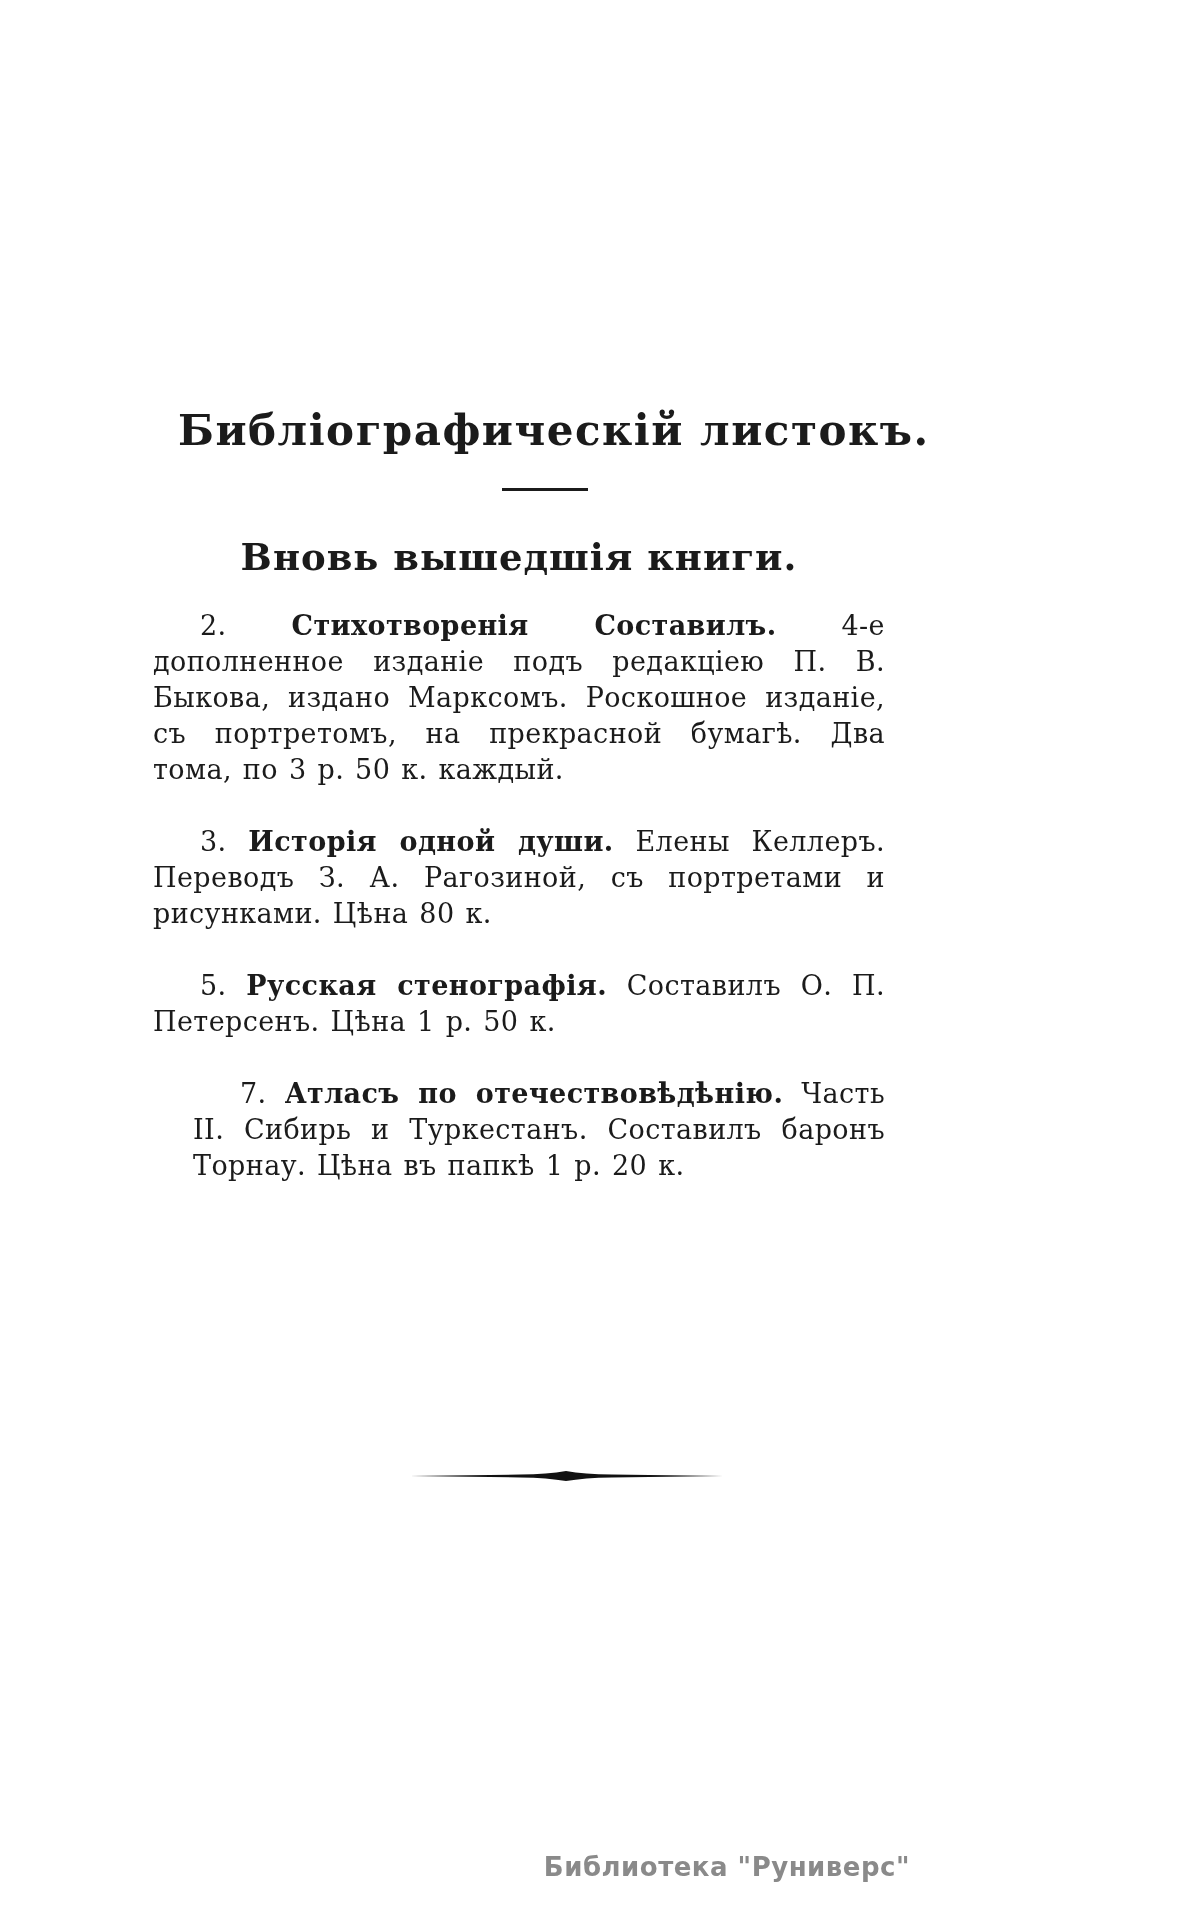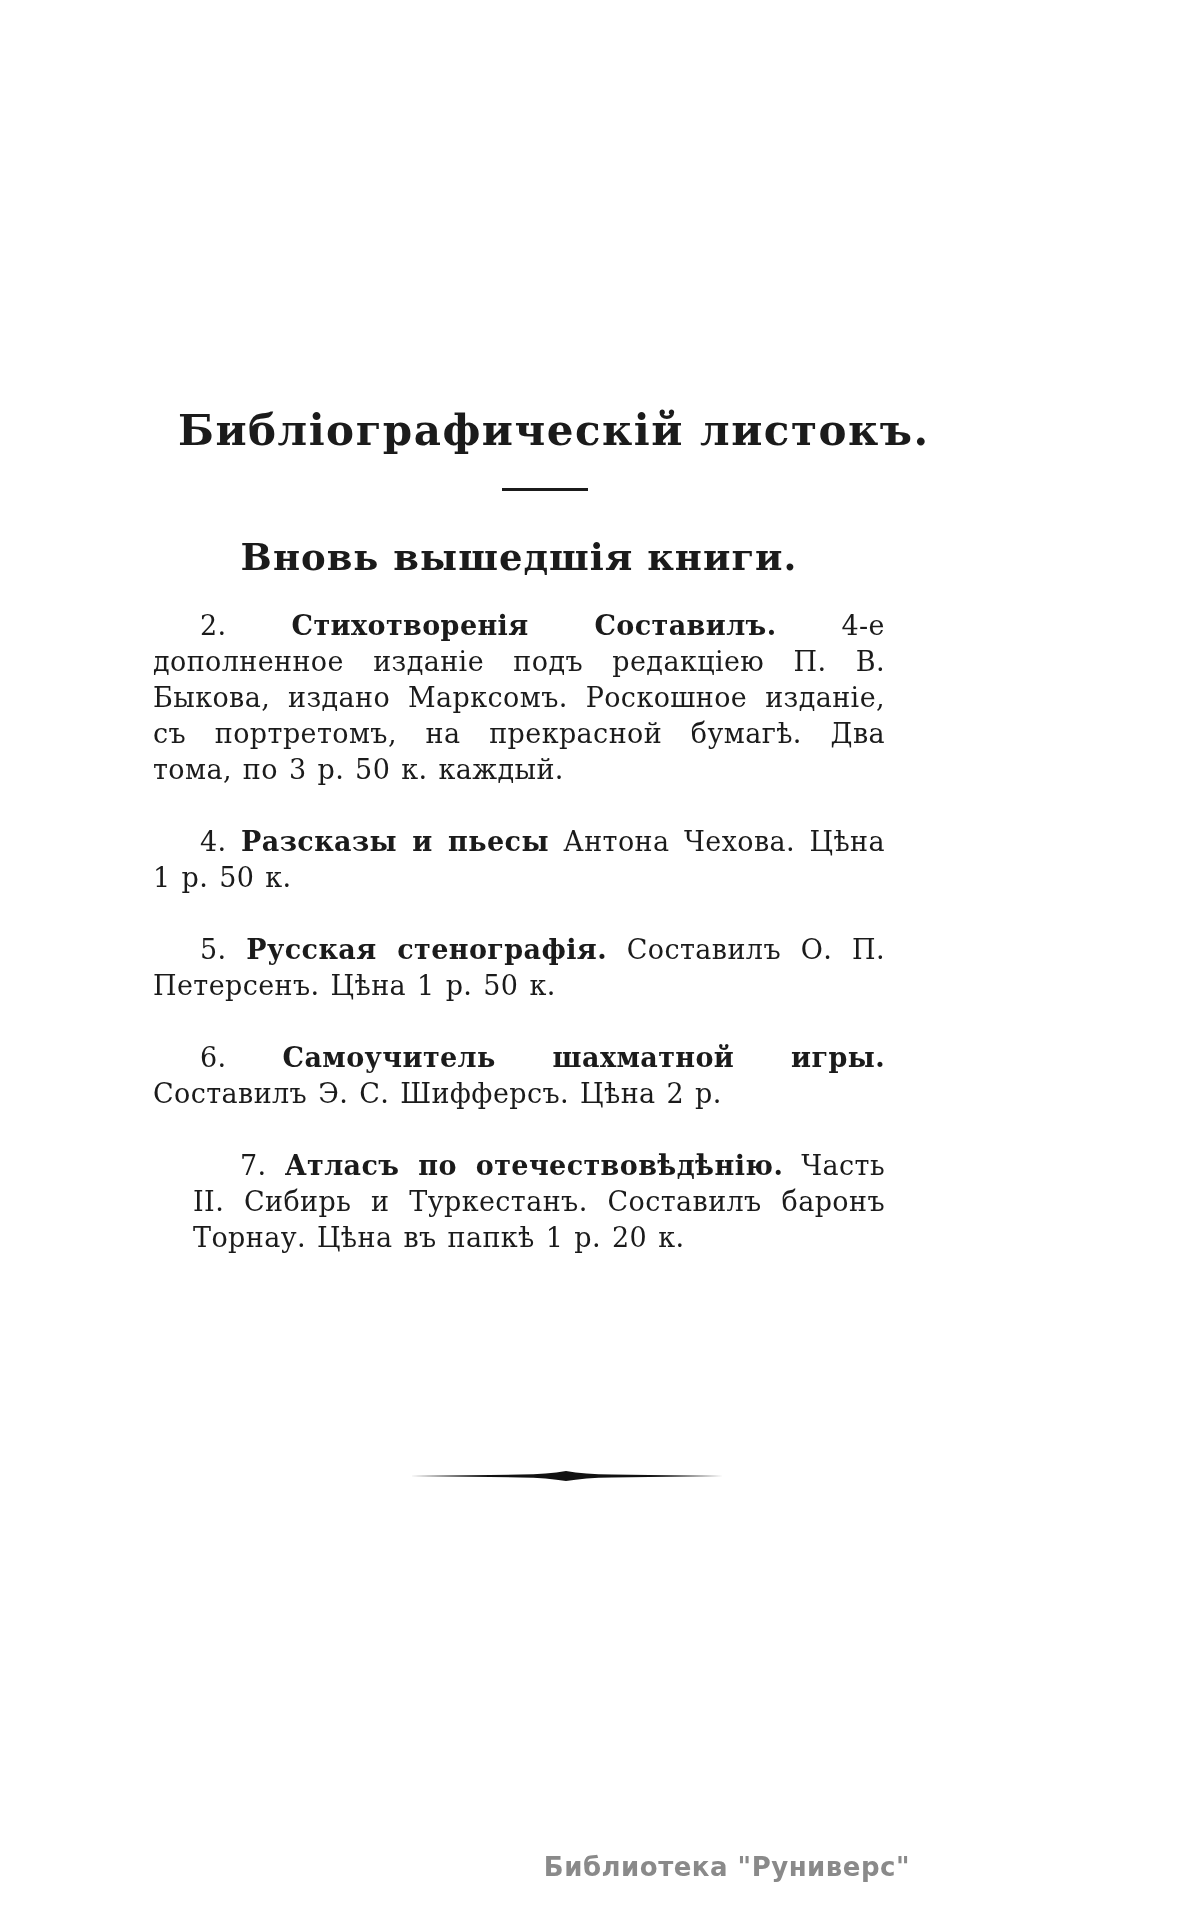--- a/index.html
+++ b/index.html
@@ -104,26 +104,25 @@
 
     <div class="title-rule"></div>
 
     <h2 class="section-heading">Вновь вышедшія книги.</h2>
 
     <div class="entries">
 
 
       <p class="entry"><span>2.</span> <span class="entry-title">Стихотворенія Составилъ.</span> <span>4-е дополненное изданіе подъ редакціею П. В. Быкова, издано Марксомъ. Роскошное изданіе, съ портретомъ, на прекрасной бумагѣ. Два тома, по 3 р. 50 к. каждый.</span></p>
 
+      <p class="entry"><span>3.</span> <span class="entry-title">Исторія одной души.</span> <span>Елены Келлеръ. Переводъ З. А. Рагозиной, съ портретами и рисунками. Цѣна 80 к.</span></p>
 
-      <p class="entry"><span>4.</span> <span class="entry-title">Разсказы и пьесы</span> <span>Антона Чехова. Цѣна 1 р. 50 к.</span></p>
 
       <p class="entry"><span>5.</span> <span class="entry-title">Русская стенографія.</span> <span>Составилъ О. П. Петерсенъ. Цѣна 1 р. 50 к.</span></p>
 
-      <p class="entry"><span>6.</span> <span class="entry-title">Самоучитель шахматной игры.</span> <span>Составилъ Э. С. Шифферсъ. Цѣна 2 р.</span></p>
 
       <p class="entry"><span>7.</span> <span class="entry-title">Атласъ по отечествовѣдѣнію.</span> <span>Часть II. Сибирь и Туркестанъ. Составилъ баронъ Торнау. Цѣна въ папкѣ 1 р. 20 к.</span></p>
 
     </div>
   </div>
 
   <div class="tailpiece">
     <svg viewBox="0 0 313 12" xmlns="http://www.w3.org/2000/svg">
       <path d="M0,6 L110,4.6 Q138,4.2 156,1 Q174,4.2 202,4.6 L313,6 L202,7.4 Q174,7.8 156,11 Q138,7.8 110,7.4 Z" fill="#111111"></path>
     </svg>

